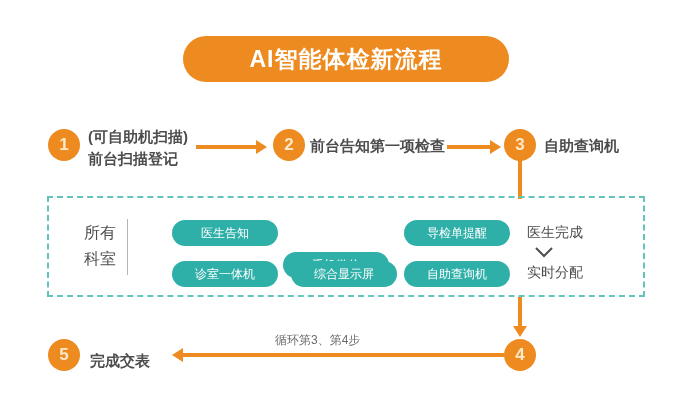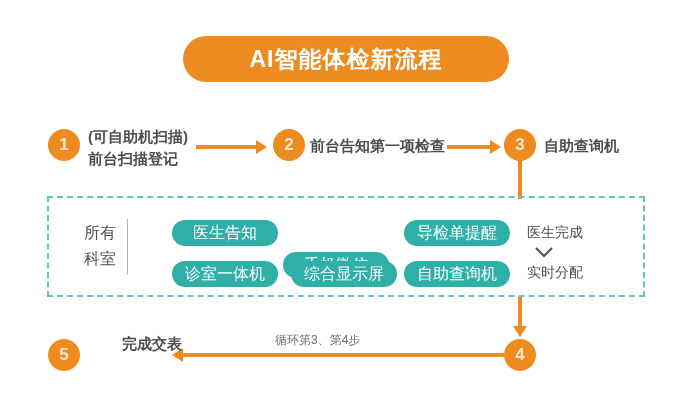--- a/index.html
+++ b/index.html
@@ -145,21 +145,21 @@
     background: #b5b5b5;
   }
 
   
   .channel-pill {
     position: absolute;
     height: 26px;
     border-radius: 13px;
     background: #2EAFA8;
     color: #ffffff;
-    font-size: 16px;
+    font-size: 12px;
     display: flex;
     align-items: center;
     justify-content: center;
     white-space: nowrap;
   }
 
   
   .status-note {
     position: absolute;
     font-size: 14px;
@@ -239,15 +239,15 @@
 
 <div class="step-circle" style="left:504px; top:339px;">4</div>
 <div class="step-label" style="left:546px; top:333px;">
 </div>
 
 <div class="h-arrow left" style="left:181px; top:353px; width:323px;"></div>
 
 <div id="cycle-caption">循环第3、第4步</div>
 
 <div class="step-circle" style="left:48px; top:339px;">5</div>
-<div class="step-label" style="left:90px; top:333px;margin-left:32px;">
+<div class="step-label" style="left:90px; top:350px;">
   <div>完成交表</div>
 </div>
 
 </body></html>

